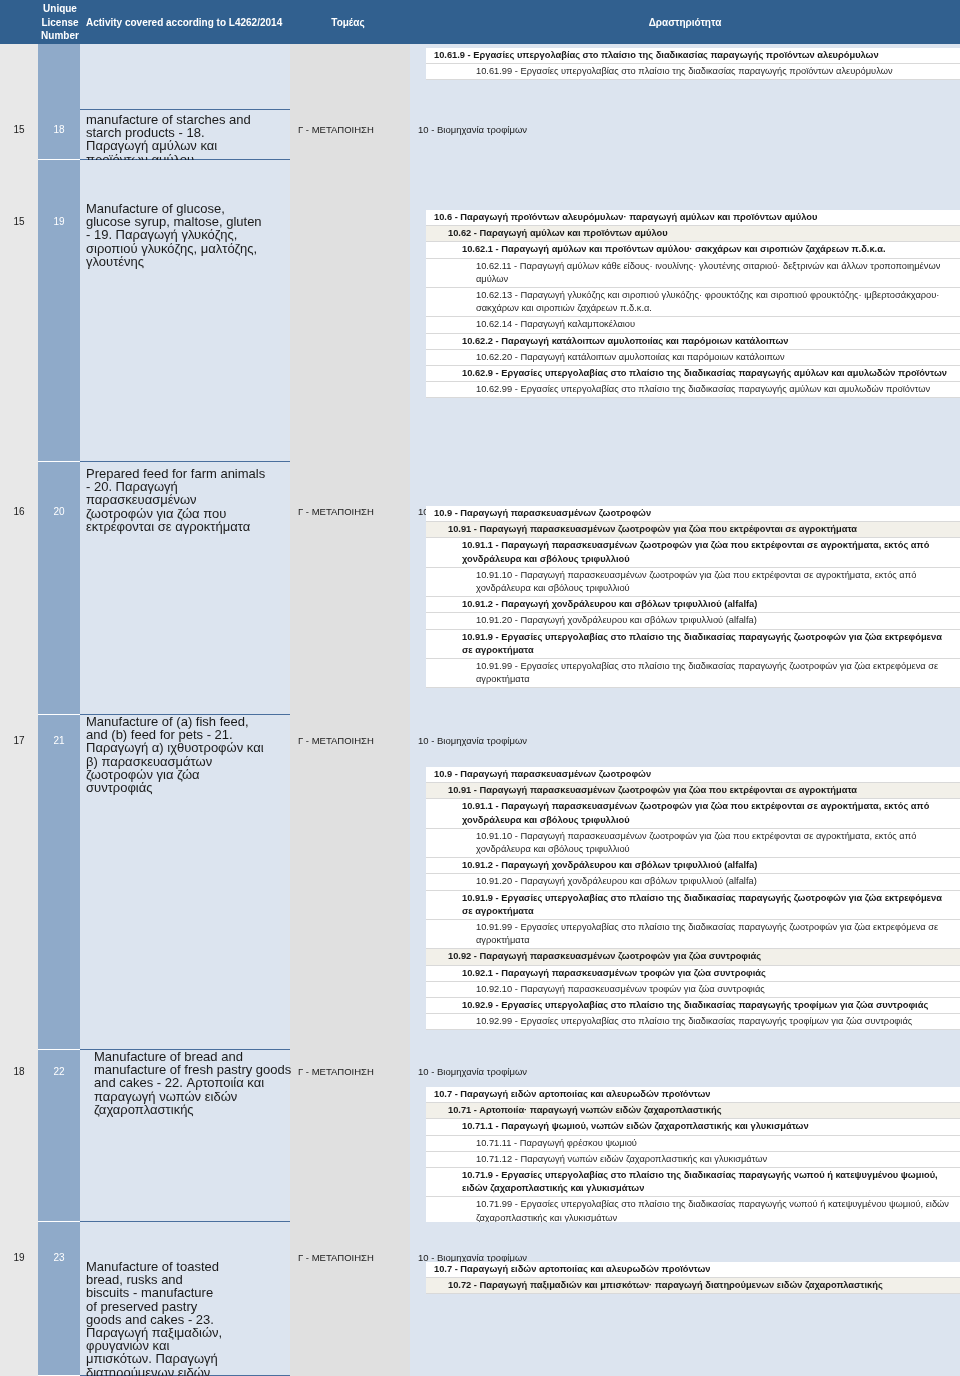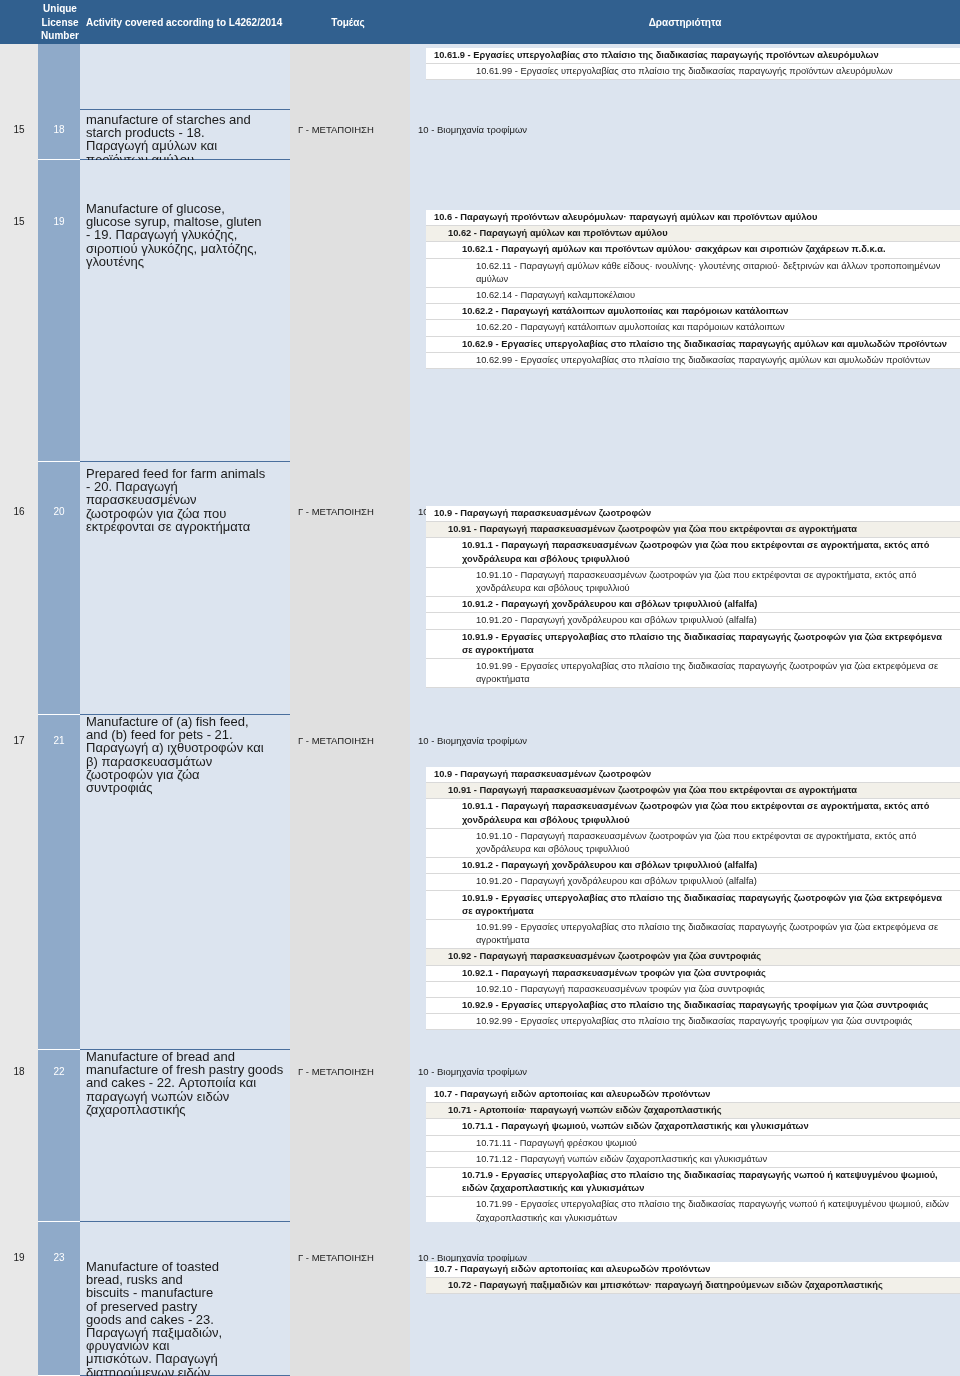--- a/index.html
+++ b/index.html
@@ -106,20 +106,21 @@
       <div class="rowsep" style="top: 461px;"></div>
       <div class="lic-sep" style="top: 461px;"></div>
       <div class="aa-num" style="position: absolute; left: 0px; width: 38px; top: 216px;">15</div>
       <div class="lic-num" style="position: absolute; left: 38px; width: 42px; top: 216px;">19</div>
       <div class="act-txt" style="position: absolute; left: 80px; width: 210px; box-sizing: border-box; top: 202px;">Manufacture of glucose, glucose syrup, maltose, gluten - 19. Παραγωγή γλυκόζης, σιροπιού γλυκόζης, μαλτόζης, γλουτένης</div>
       <div class="tree" style="position: absolute; left: 410px; top: 210px;">
         <div class="trow l1">10.6 - Παραγωγή προϊόντων αλευρόμυλων· παραγωγή αμύλων και προϊόντων αμύλου</div>
         <div class="trow l2">10.62 - Παραγωγή αμύλων και προϊόντων αμύλου</div>
         <div class="trow l1b">10.62.1 - Παραγωγή αμύλων και προϊόντων αμύλου· σακχάρων και σιροπιών ζαχάρεων π.δ.κ.α.</div>
         <div class="trow l4">10.62.11 - Παραγωγή αμύλων κάθε είδους· ινουλίνης· γλουτένης σιταριού· δεξτρινών και άλλων τροποποιημένων αμύλων</div>
+        <div class="trow l4">10.62.13 - Παραγωγή γλυκόζης και σιροπιού γλυκόζης· φρουκτόζης και σιροπιού φρουκτόζης· ιμβερτοσάκχαρου· σακχάρων και σιροπιών ζαχάρεων π.δ.κ.α.</div>
         <div class="trow l4">10.62.14 - Παραγωγή καλαμποκέλαιου</div>
         <div class="trow l1b">10.62.2 - Παραγωγή κατάλοιπων αμυλοποιίας και παρόμοιων κατάλοιπων</div>
         <div class="trow l4">10.62.20 - Παραγωγή κατάλοιπων αμυλοποιίας και παρόμοιων κατάλοιπων</div>
         <div class="trow l1b">10.62.9 - Εργασίες υπεργολαβίας στο πλαίσιο της διαδικασίας παραγωγής αμύλων και αμυλωδών προϊόντων</div>
         <div class="trow l4">10.62.99 - Εργασίες υπεργολαβίας στο πλαίσιο της διαδικασίας παραγωγής αμύλων και αμυλωδών προϊόντων</div>
       </div>
       <div class="col-aa" style="top: 462px; height: 253px;"></div>
       <div class="col-lic" style="top: 462px; height: 253px;"></div>
       <div class="col-act" style="top: 462px; height: 253px;"></div>
       <div class="col-tom" style="top: 462px; height: 253px;"></div>
@@ -170,21 +171,21 @@
       </div>
       <div class="col-aa" style="top: 1050px; height: 172px;"></div>
       <div class="col-lic" style="top: 1050px; height: 172px;"></div>
       <div class="col-act" style="top: 1050px; height: 172px;"></div>
       <div class="col-tom" style="top: 1050px; height: 172px;"></div>
       <div class="col-dra" style="top: 1050px; height: 172px;"></div>
       <div class="rowsep" style="top: 1221px;"></div>
       <div class="lic-sep" style="top: 1221px;"></div>
       <div class="aa-num" style="position: absolute; left: 0px; width: 38px; top: 1066px;">18</div>
       <div class="lic-num" style="position: absolute; left: 38px; width: 42px; top: 1066px;">22</div>
-      <div class="act-txt" style="position: absolute; left: 80px; width: 250px; box-sizing: border-box; top: 1050px;">Manufacture of bread and manufacture of fresh pastry goods and cakes - 22. Αρτοποιία και παραγωγή νωπών ειδών ζαχαροπλαστικής</div>
+      <div class="act-txt" style="position: absolute; left: 88px; width: 250px; box-sizing: border-box; top: 1050px;">Manufacture of bread and manufacture of fresh pastry goods and cakes - 22. Αρτοποιία και παραγωγή νωπών ειδών ζαχαροπλαστικής</div>
       <div class="tom-txt" style="position: absolute; left: 290px; width: 120px; box-sizing: border-box; top: 1066px;">Γ - ΜΕΤΑΠΟΙΗΣΗ</div>
       <div class="dra-sector" style="position: absolute; left: 410px; width: 550px; box-sizing: border-box; top: 1066px;">10 - Βιομηχανία τροφίμων</div>
       <div class="tree" style="position: absolute; left: 410px; top: 1087px;">
         <div class="trow l1">10.7 - Παραγωγή ειδών αρτοποιίας και αλευρωδών προϊόντων</div>
         <div class="trow l2">10.71 - Αρτοποιία· παραγωγή νωπών ειδών ζαχαροπλαστικής</div>
         <div class="trow l1b">10.71.1 - Παραγωγή ψωμιού, νωπών ειδών ζαχαροπλαστικής και γλυκισμάτων</div>
         <div class="trow l4">10.71.11 - Παραγωγή φρέσκου ψωμιού</div>
         <div class="trow l4">10.71.12 - Παραγωγή νωπών ειδών ζαχαροπλαστικής και γλυκισμάτων</div>
         <div class="trow l1b">10.71.9 - Εργασίες υπεργολαβίας στο πλαίσιο της διαδικασίας παραγωγής νωπού ή κατεψυγμένου ψωμιού, ειδών ζαχαροπλαστικής και γλυκισμάτων</div>
         <div class="trow l4">10.71.99 - Εργασίες υπεργολαβίας στο πλαίσιο της διαδικασίας παραγωγής νωπού ή κατεψυγμένου ψωμιού, ειδών ζαχαροπλαστικής και γλυκισμάτων</div>

